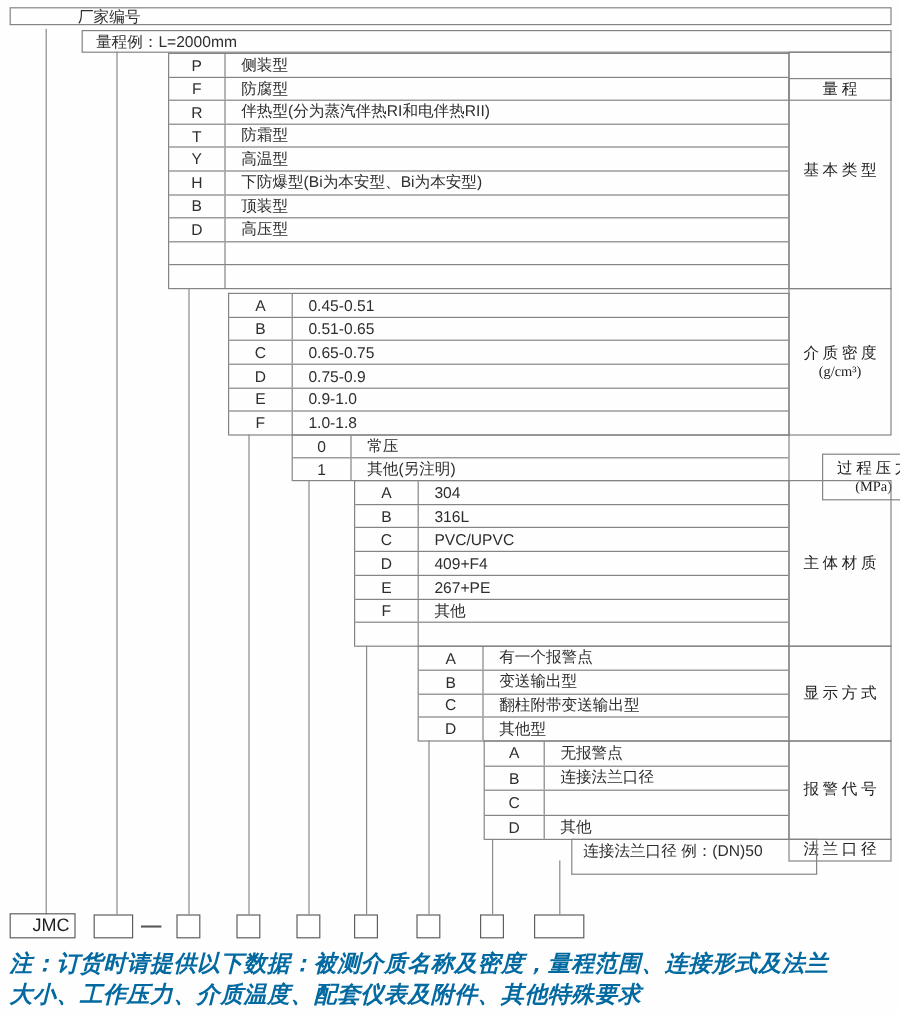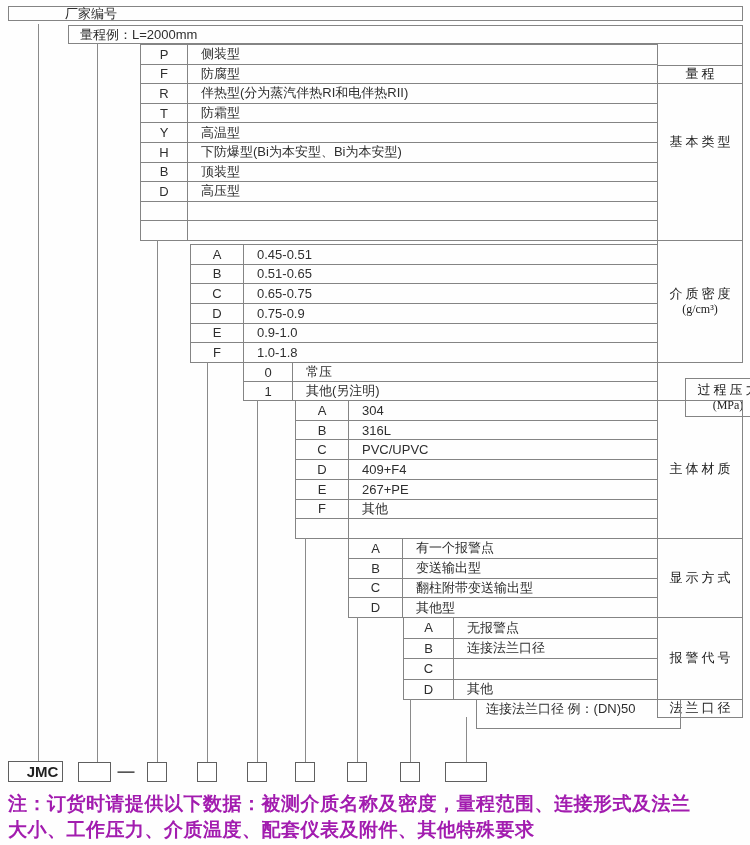--- a/index.html
+++ b/index.html
@@ -26,21 +26,21 @@
     letter-spacing:3px; text-indent:3px; line-height:1.25; background:transparent;
   }
   .side-cell .unit{letter-spacing:0; text-indent:0; font-size:12px;}
   
   .flange-row{left:453px; top:699px; width:205px; height:30px; display:flex; align-items:flex-start; padding-left:9px; white-space:nowrap;margin-left:23px;}
   
   .leader{position:absolute; width:1px; background:#8a8a8a;}
   
   .bbox{position:absolute; top:762px; height:20px; border:1px solid #5f5f5f; background:#fff; box-sizing:border-box;}
   .jmc-box{left:8px; top:761px; width:55px; height:21px; border:1px solid #5f5f5f;
-    display:flex; align-items:center; justify-content:center; font-weight:bold; font-size:15px; color:#1f1f1f;padding-left:14px;}
+    display:flex; align-items:center; justify-content:center; font-weight:normal; font-size:15px; color:#1f1f1f;padding-left:14px;}
   .dash-sep{left:113px; top:762px; width:26px; height:20px; display:flex; align-items:center; justify-content:center;
     font-weight:bold; color:#555; font-size:17px;}
   
   .note{left:8px; top:791px; width:740px; font-weight:bold; font-size:19px; line-height:1.36; letter-spacing:0.5px; white-space:nowrap;}
 </style>
 </head>
 <body>
 
 <div class="canvas">
 
@@ -244,18 +244,18 @@
       <div class="bbox" style="left: 78px; width: 33px;"></div>
       <div class="bbox" style="left: 147px; width: 20px;"></div>
       <div class="bbox" style="left: 197px; width: 20px;"></div>
       <div class="bbox" style="left: 247px; width: 20px;"></div>
       <div class="bbox" style="left: 295px; width: 20px;"></div>
       <div class="bbox" style="left: 347px; width: 20px;"></div>
       <div class="bbox" style="left: 400px; width: 20px;"></div>
       <div class="bbox" style="left: 445px; width: 42px;"></div>
     </div>
 
-  <div class="abs note" style="color: #a21caf;">
+  <div class="abs note" style="color: #0369a1; font-style: italic;">
     <span>注：订货时请提供以下数据：被测介质名称及密度，量程范围、连接形式及法兰</span><br>
     <span>大小、工作压力、介质温度、配套仪表及附件、其他特殊要求</span>
   </div>
 
 </div>
 
 </body></html>

